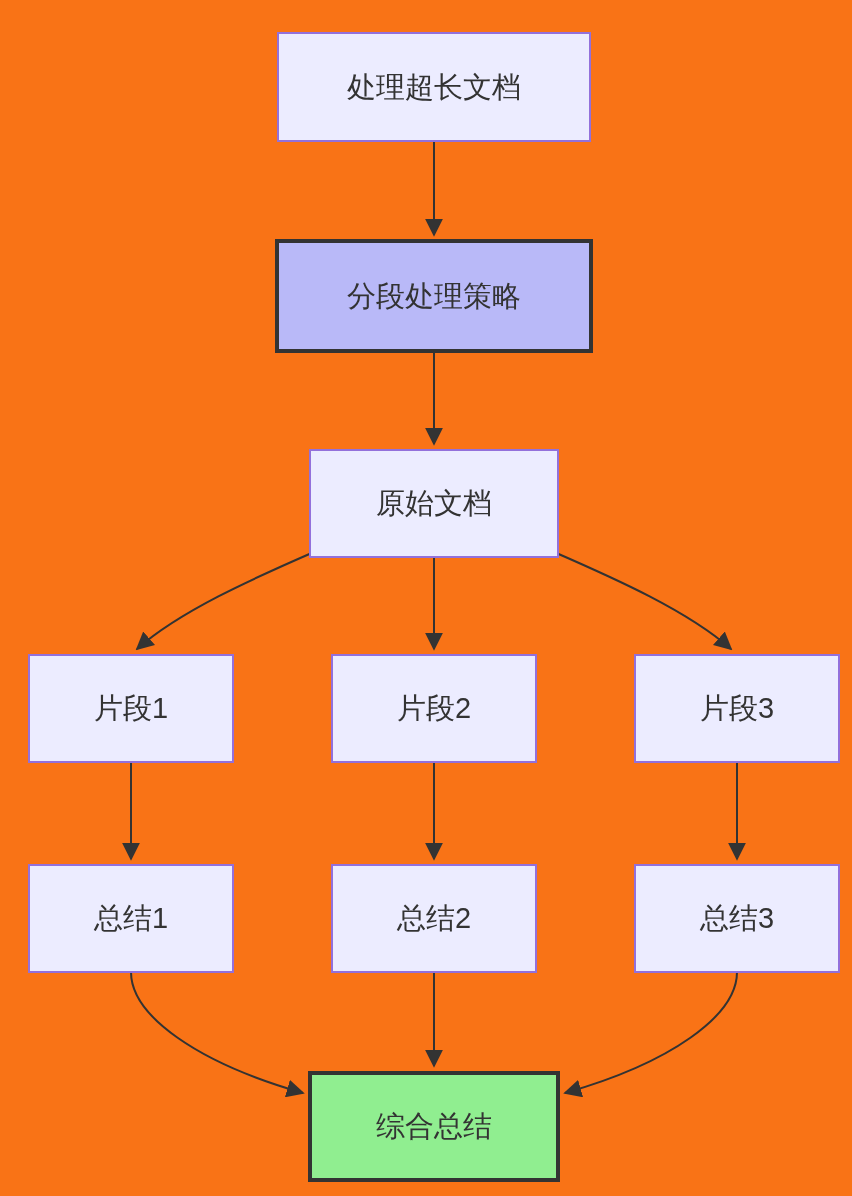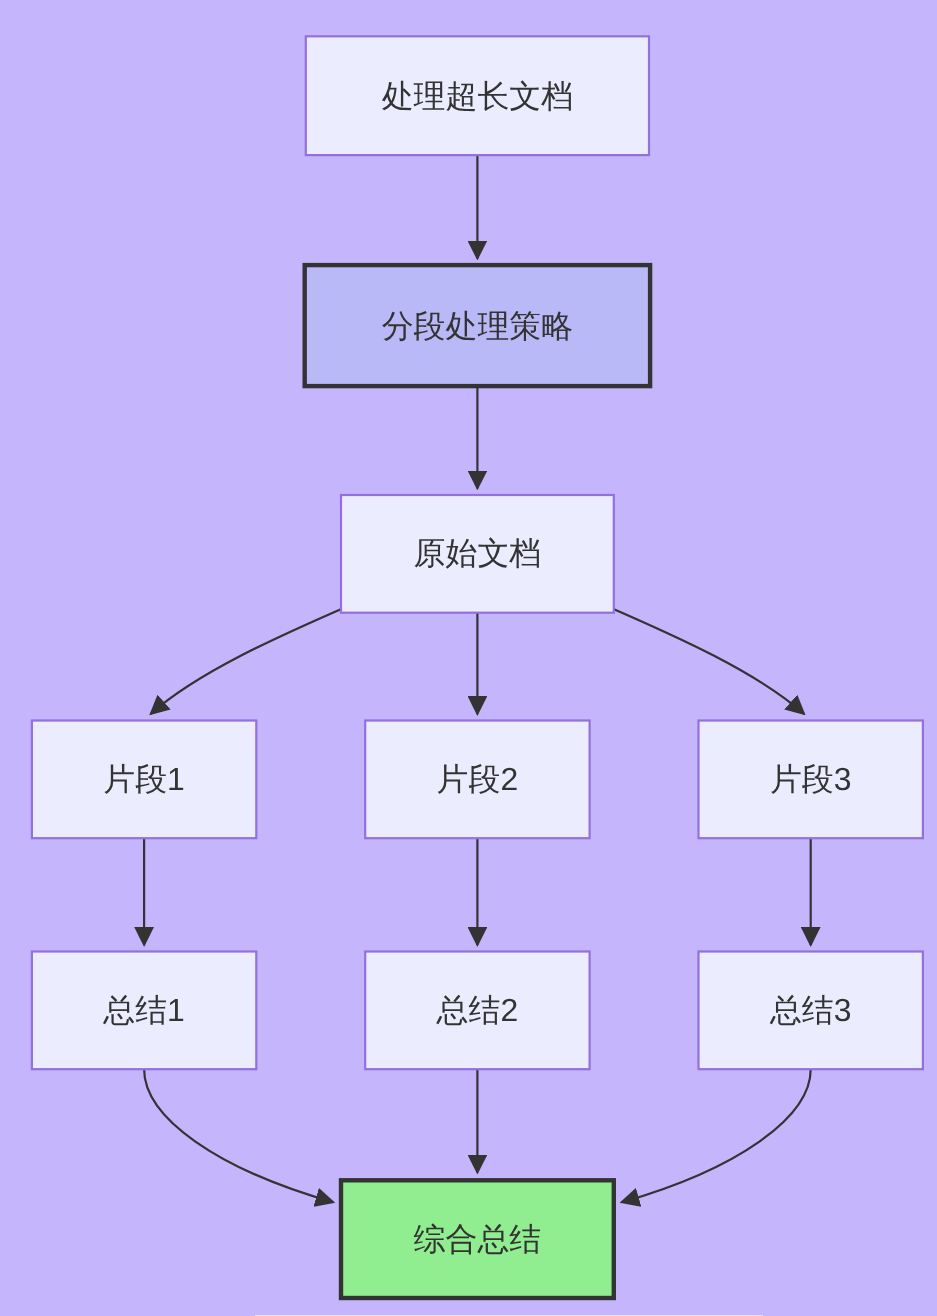--- a/index.html
+++ b/index.html
@@ -5,21 +5,21 @@
   html, body {
     margin: 0;
     padding: 0;
     background: #ffffff;
     font-family: "Liberation Sans", "DejaVu Sans", sans-serif;
   }
   .stage {
     width: 852px;
     height: 1196px;
     position: relative;
-    background: #c4b5fd;
+    background: #f97316;
     overflow: hidden;
   }
   svg { display: block; }
   .edge {
     fill: none;
     stroke: #333333;
     stroke-width: 2px;
   }
   .node-rect {
     fill: #ECECFF;

